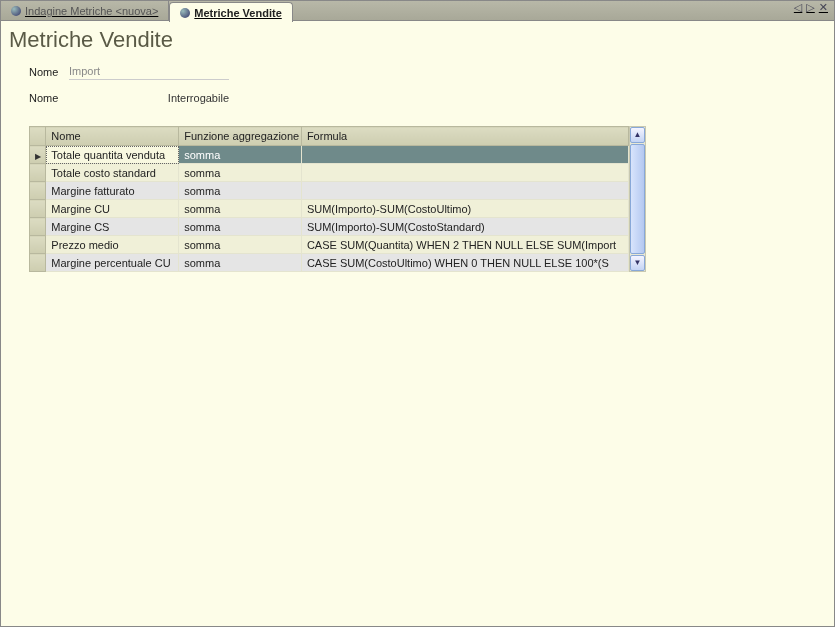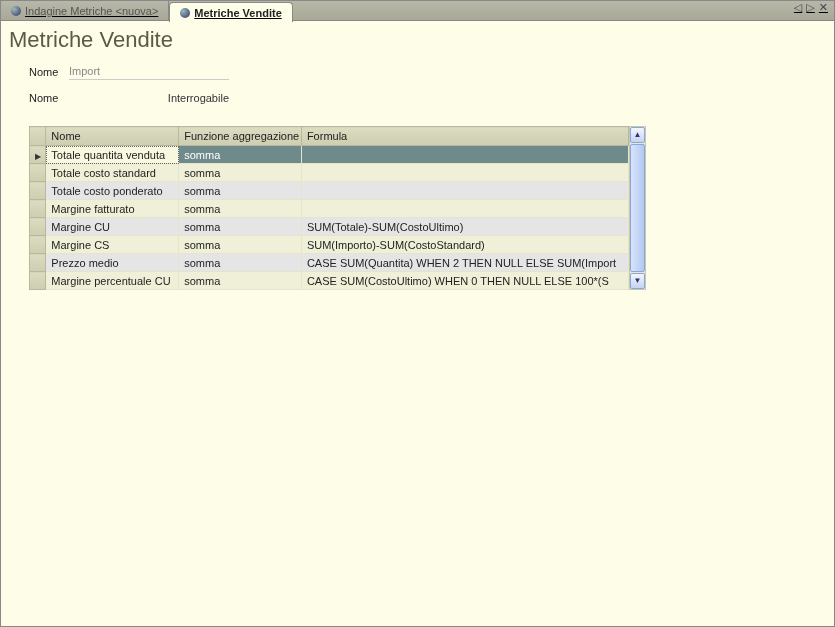--- a/index.html
+++ b/index.html
@@ -224,35 +224,29 @@
           <td class="col-formula"></td>
         </tr>
         <tr>
           <td class="rowhead"></td>
           <td class="col-nome">Totale costo standard</td>
           <td class="col-func">somma</td>
           <td class="col-formula"></td>
         </tr>
         <tr>
           <td class="rowhead"></td>
-          <td class="col-nome">Totale costo ponderato</td>
+          <td class="col-nome">Margine fatturato</td>
           <td class="col-func">somma</td>
           <td class="col-formula"></td>
         </tr>
         <tr>
           <td class="rowhead"></td>
-          <td class="col-nome">Margine fatturato</td>
-          <td class="col-func">somma</td>
-          <td class="col-formula"></td>
-        </tr>
-        <tr>
-          <td class="rowhead"></td>
           <td class="col-nome">Margine CU</td>
           <td class="col-func">somma</td>
-          <td class="col-formula">SUM(Totale)-SUM(CostoUltimo)</td>
+          <td class="col-formula">SUM(Importo)-SUM(CostoUltimo)</td>
         </tr>
         <tr>
           <td class="rowhead"></td>
           <td class="col-nome">Margine CS</td>
           <td class="col-func">somma</td>
           <td class="col-formula">SUM(Importo)-SUM(CostoStandard)</td>
         </tr>
         <tr>
           <td class="rowhead"></td>
           <td class="col-nome">Prezzo medio</td>

